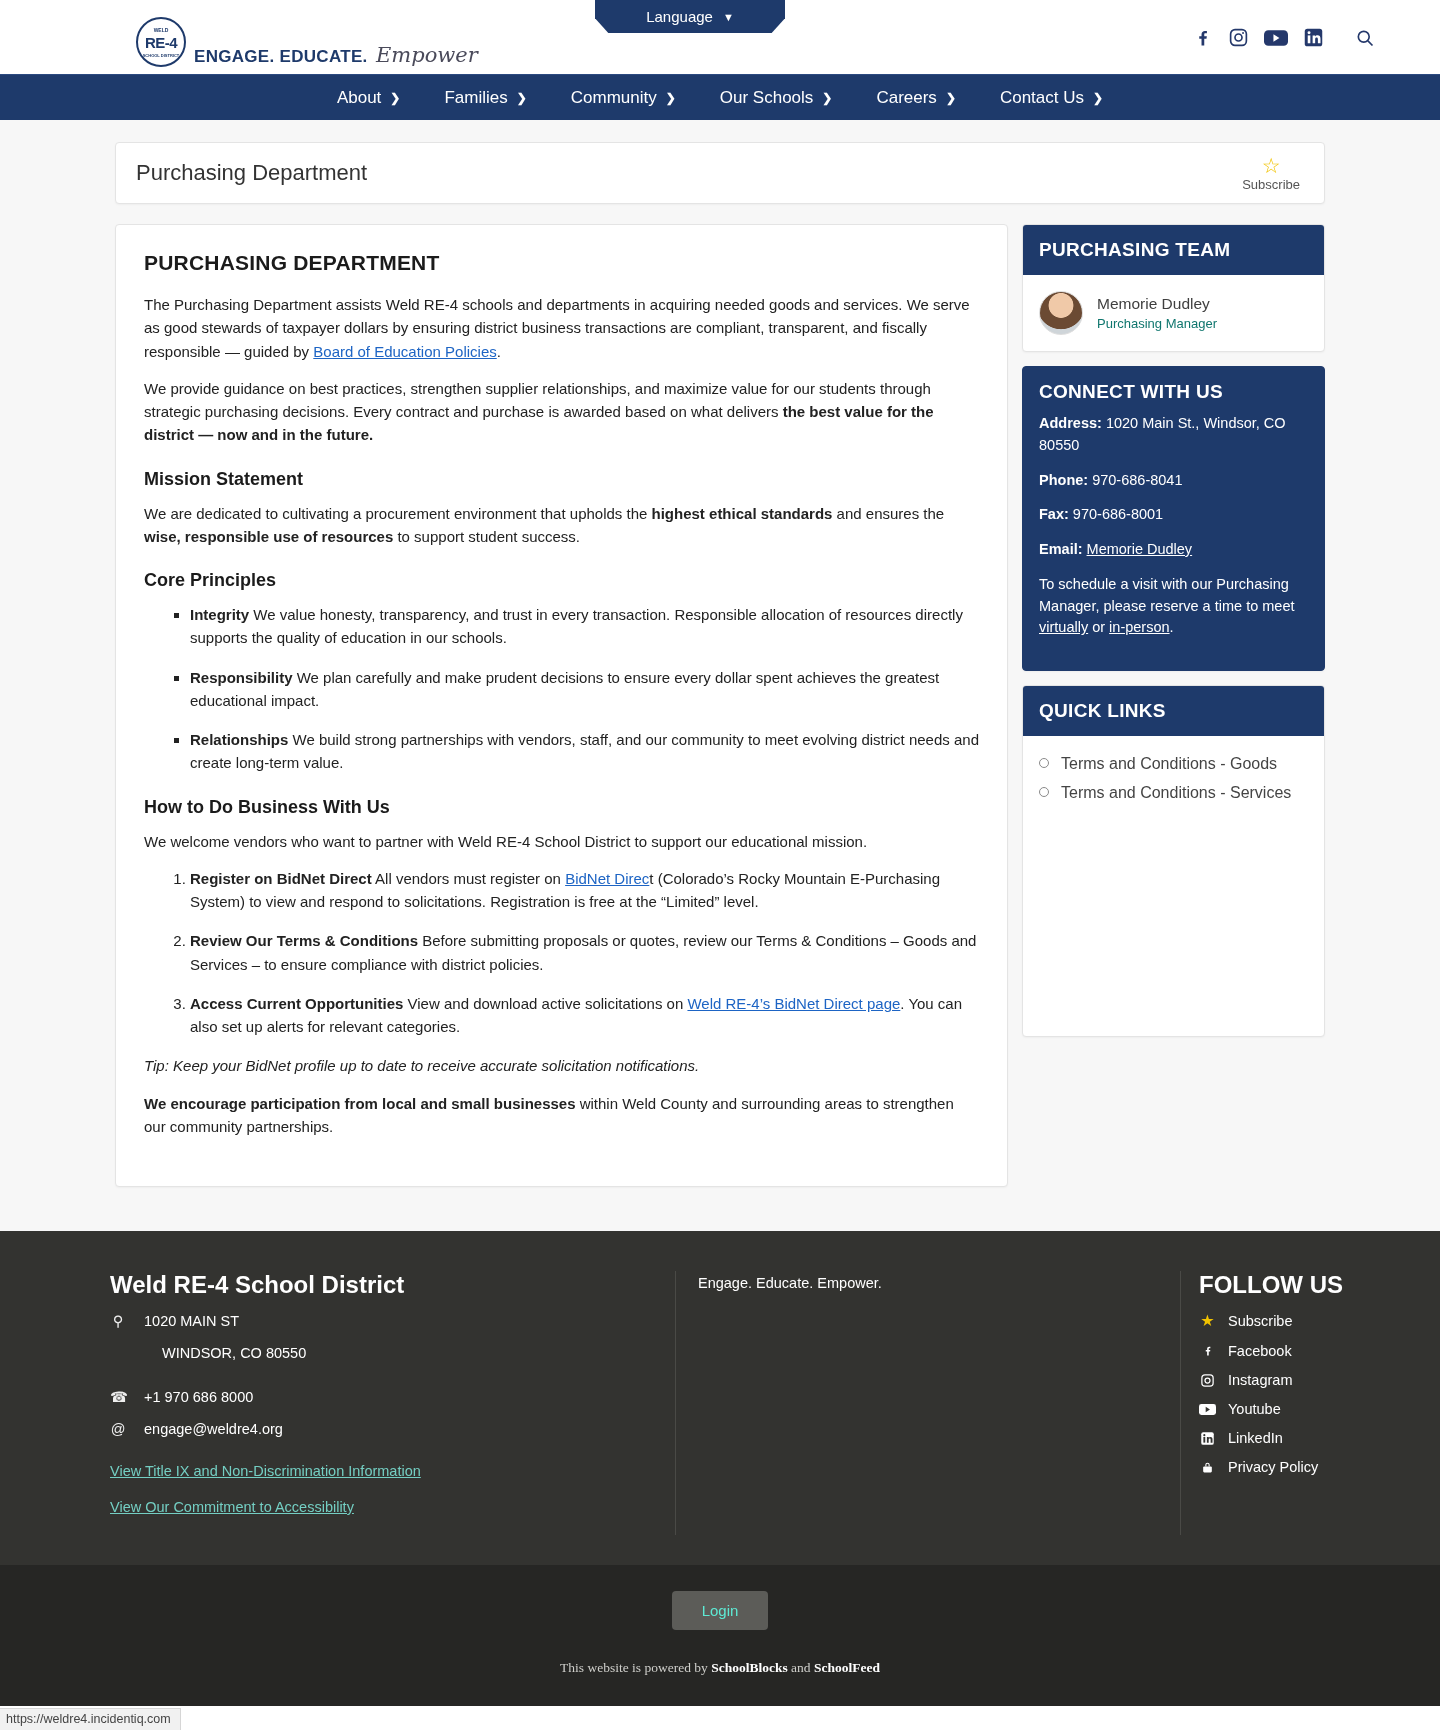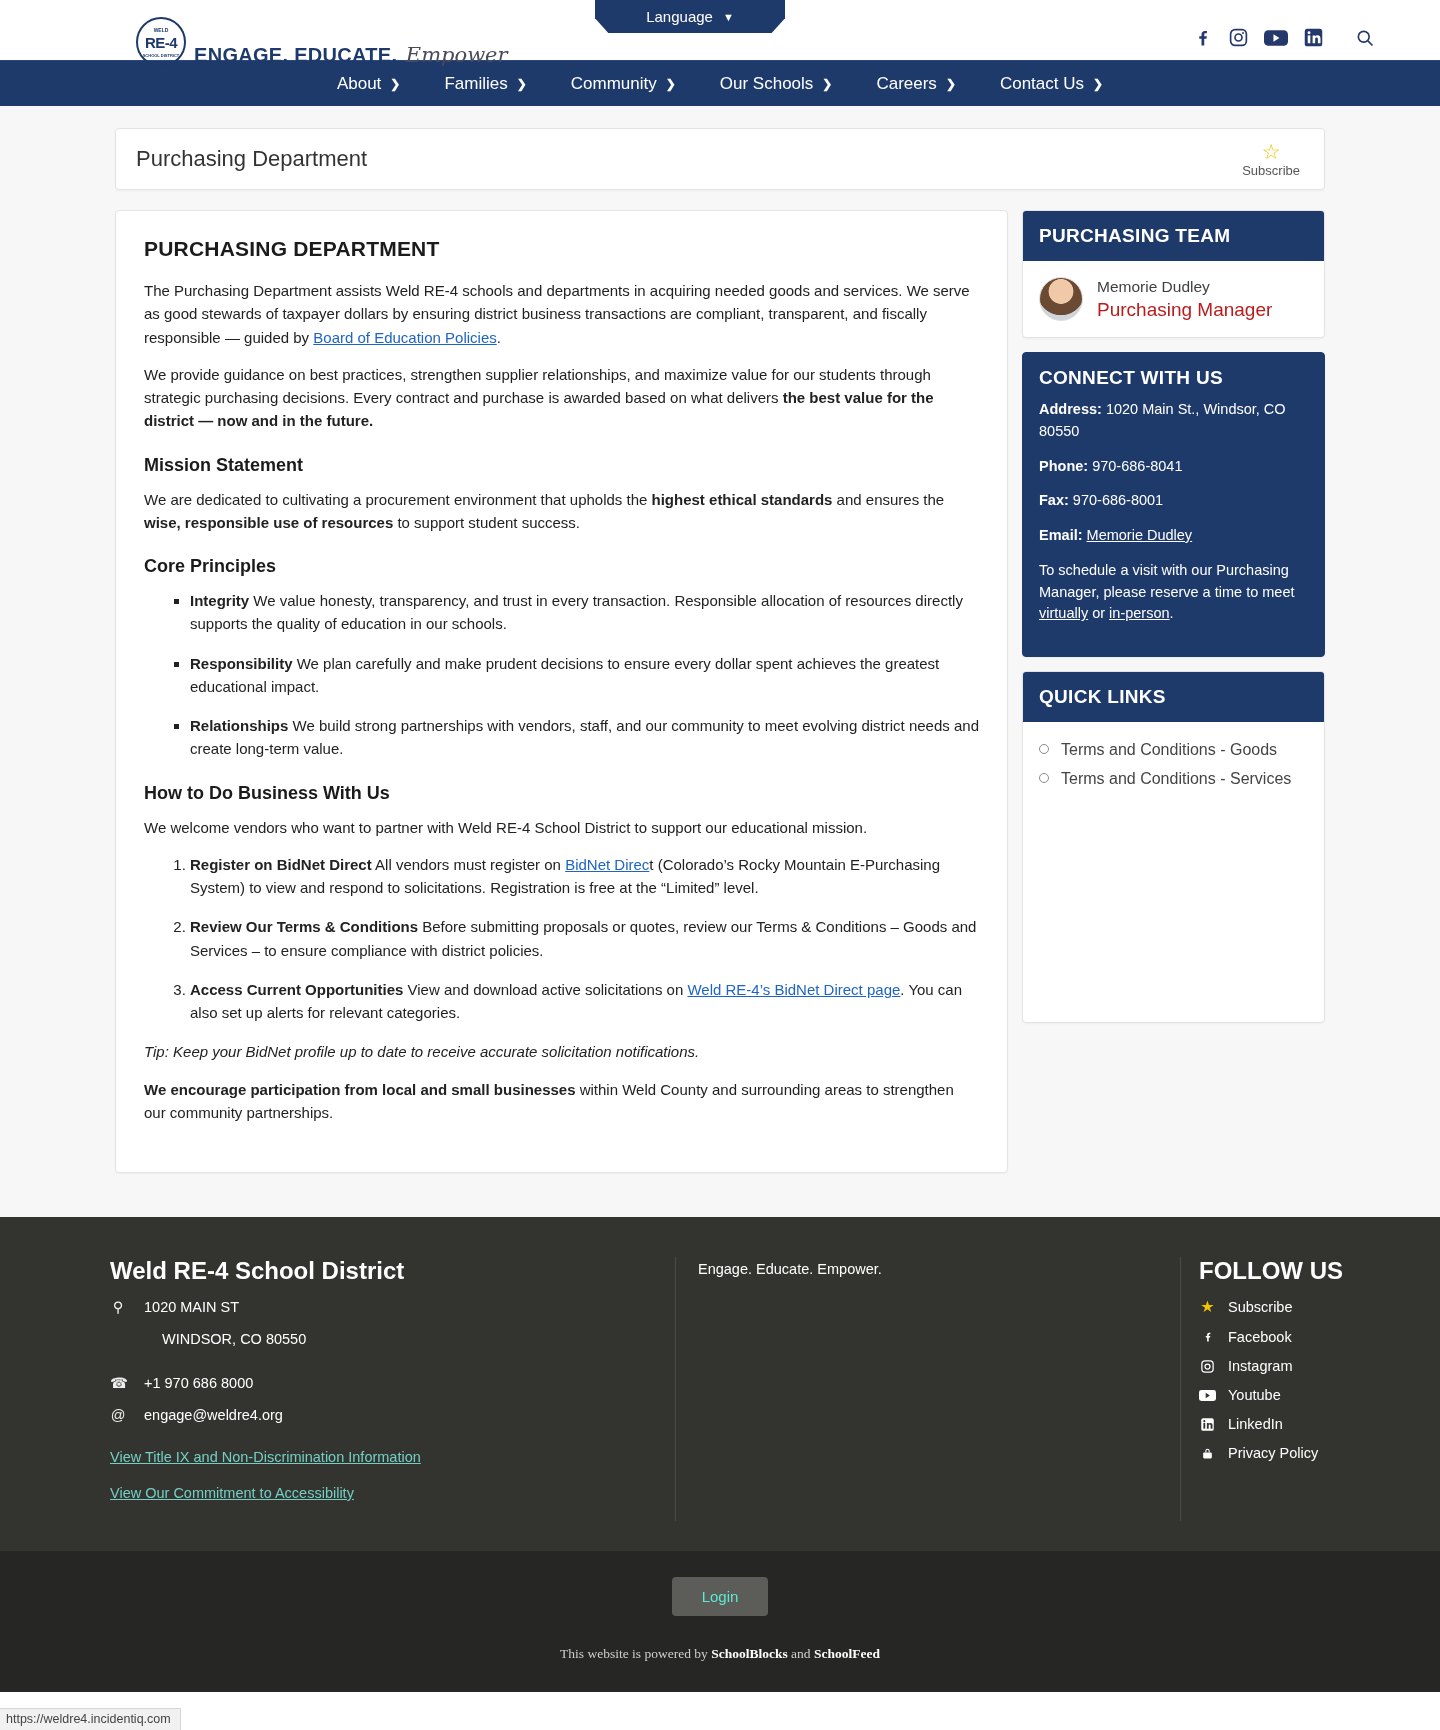--- a/index.html
+++ b/index.html
@@ -8,21 +8,21 @@
     width: 1440px;
     background: #ffffff;
     font-family: "Liberation Sans", sans-serif;
     color: #222;
     -webkit-font-smoothing: antialiased;
   }
 
   
   .topbar {
     position: relative;
-    height: 60px;
+    height: 74px;
     background: #ffffff;
     display: flex;
     align-items: center;
   }
   .lang-tab {
     position: absolute;
     left: 595px; top: 0;
     width: 190px; height: 33px;
     background: #1e3a6b;
     color: #fff;
@@ -43,21 +43,21 @@
     border-radius: 50%;
     display:flex; align-items:center; justify-content:center;
     color:#1e3a6b; font-weight:bold; font-size:15px;
     letter-spacing:-0.5px;
     position: relative;
     overflow: hidden;
   }
   .logo-mark .tiny { position:absolute; top:8px; font-size:5px; letter-spacing:0; }
   .logo-mark .tiny2 { position:absolute; bottom:7px; font-size:4px; letter-spacing:0; }
   .logo-text {
-    font-size: 20px; font-weight: 800; color: #1e3a6b; letter-spacing: 0.3px;
+    font-size: 17px; font-weight: 800; color: #1e3a6b; letter-spacing: 0.3px;
   }
   .logo-script {
     font-family: "DejaVu Serif", serif;
     font-style: italic;
     font-size: 21px;
     color: #4a4a5a;
     font-weight: 400;
     margin-left: 4px;
   }
   .social-row {
@@ -146,21 +146,21 @@
   }
   .panel-body { padding: 16px; }
   .person { display:flex; align-items:center; gap: 14px; }
   .avatar {
     width:44px; height:44px; border-radius:50%;
     background: radial-gradient(circle at 50% 32%, #f0c9a8 0 34%, #6b4a33 36% 66%, #cfd5d9 68%);
     border: 1px solid #ddd;
     flex: 0 0 44px;
   }
   .person-name { font-size: 15.5px; color:#3f3f3f; }
-  .person-role { font-size: 19px; color:#b91c1c; margin-top:3px; }
+  .person-role { font-size: 13px; color:#0f766e; margin-top:3px; }
 
   .panel.connect { background:#1e3a6b; border-color:#1e3a6b; }
   .connect .panel-body { color:#fff; font-size: 14.5px; line-height:1.5; padding: 0 4px 18px 16px;}
   .connect .panel-head { padding-bottom: 10px; }
   .connect p { margin: 0 0 13px 0; }
   .connect b { font-weight: 800; }
   .connect a { color:#fff; text-decoration: underline; }
 
   .ql-list { list-style:none; margin:0; padding: 6px 0 0 0; }
   .ql-list li {

